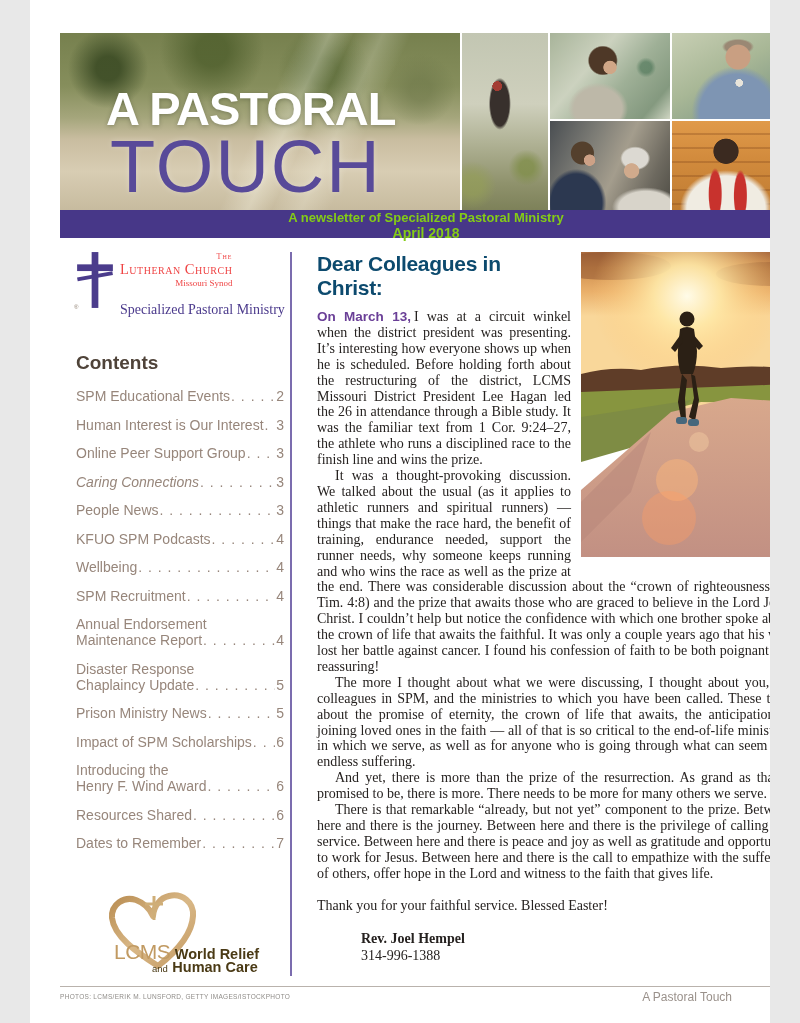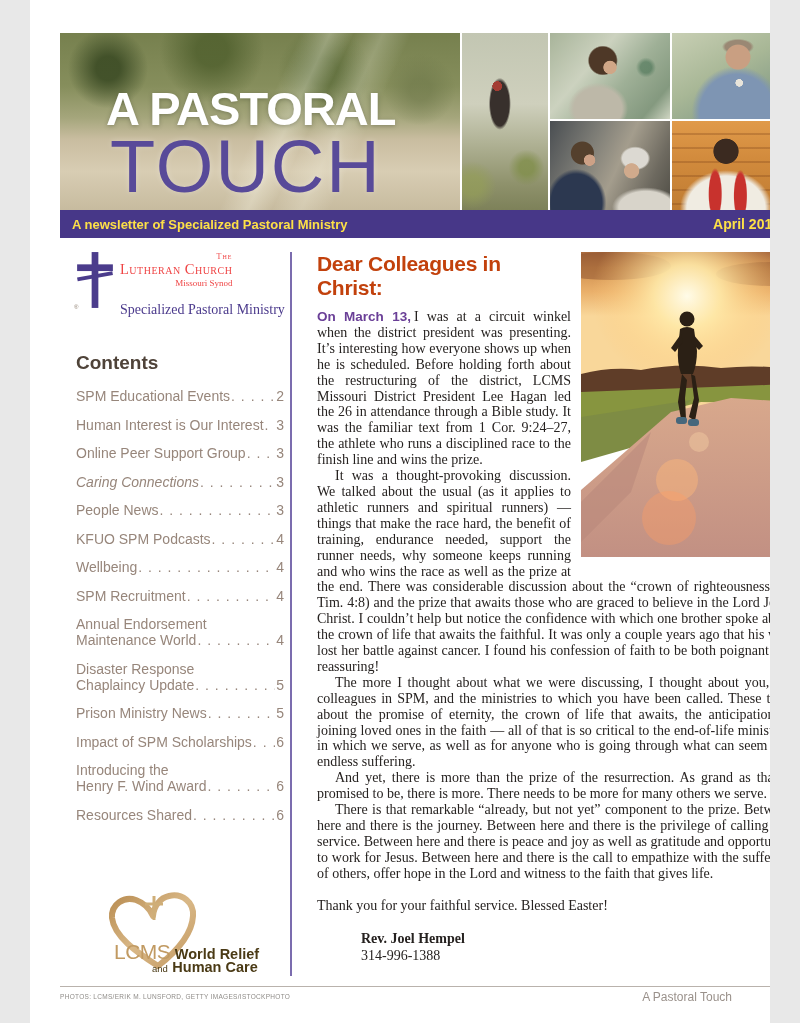--- a/index.html
+++ b/index.html
@@ -57,21 +57,21 @@
       repeating-linear-gradient(180deg, rgba(140,80,30,0) 0 12px, rgba(118,60,20,.28) 12px 14px),
       linear-gradient(180deg, #e09a4a 0%, #d18a3c 45%, #bf7c33 100%); }
 
   .title-a { position:absolute; left:46px; top:52px; font-weight:700; font-size:47px; line-height:1;
              color:#ffffff; letter-spacing:-1px; text-shadow:0 1px 4px rgba(50,55,35,.35); z-index:3; }
   .title-touch { position:absolute; left:50px; top:97px; font-family:Liberation Sans, sans-serif;
              font-size:74px; line-height:1; color:#584a99; letter-spacing:2px; z-index:3;
              text-shadow:0 0 6px rgba(255,255,255,.25); }
   .banner-bar { position:absolute; left:0; bottom:0; width:732px; height:28px; background:#473788;
              display:flex; align-items:center; justify-content:space-between; box-sizing:border-box;
-             padding:0 12px; color:#fde047; z-index:4; }
+             padding:0 12px; color:#84cc16; z-index:4;flex-direction:column; }
   .banner-tagline { font-weight:700; font-size:13px; }
   .banner-date { font-weight:700; font-size:14px; }
 
   
   .vline { position:absolute; left:260px; top:252px; width:2px; height:724px; background:#7b6cae; }
 
   .lcms-block { position:absolute; left:46px; top:250px; width:210px; }
   .lcms-cross { position:absolute; left:0; top:2px; }
   .reg { position:absolute; left:-2px; top:54px; font-size:6px; color:#8c7d6e; }
   .lcms-text { position:absolute; left:44px; top:2px; color:#ef4444; font-family:Liberation Serif, serif;text-align:right; }
@@ -96,21 +96,21 @@
   .relief-heart { position:absolute; left:2px; top:2px; }
   .relief-text { position:absolute; left:14px; top:52px; white-space:nowrap; }
   .relief-lcms { font-size:21px; color:#c19a62; letter-spacing:-.5px; }
   .relief-bold { font-weight:700; font-size:14.5px; color:#4a3a15; }
   .relief-line2 { position:absolute; left:52px; top:70px; white-space:nowrap; }
   .relief-and { font-size:9.5px; color:#4a3a15; }
 
   
   .article { position:absolute; left:287px; top:250px; width:476px; }
   .runner-photo { float:right; width:212px; height:305px; margin:2px 0 8px 10px; }
-  .article h1 { margin:2px 0 9px 0; font-size:21px; letter-spacing:-.3px; color:#c2410c; font-weight:700; }
+  .article h1 { margin:2px 0 9px 0; font-size:21px; letter-spacing:-.3px; color:#0c4a6e; font-weight:700; }
   .article p { margin:0; font-family:"Liberation Serif", serif; font-size:14px; line-height:15.9px;
                color:#262220; text-align:justify; }
   .article p.ind { text-indent:18px; }
   .lead-in { font-family:"Liberation Sans", sans-serif; font-weight:700; font-size:13.5px; color:#6a3f97; margin-right:3px; }
   .closing { margin-top:16px !important; text-align:left !important; }
   .signature { margin-top:16px; font-family:"Liberation Serif", serif; font-size:14px; line-height:17px; color:#262220;margin-left:44px; }
   .sig-name { font-weight:700; }
   .sig-email { font-style:italic; }
 
   
@@ -214,21 +214,21 @@
       <li class="toc-item">
           <span class="toc-line2">
             <span class="toc-label">SPM Recruitment</span>
             <span class="toc-dots"></span>
             <span class="toc-page">4</span>
           </span>
         </li>
       <li class="toc-item">
           <span class="toc-line1">Annual Endorsement</span>
           <span class="toc-line2">
-            <span class="toc-label">Maintenance World</span>
+            <span class="toc-label">Maintenance Report</span>
             <span class="toc-dots"></span>
             <span class="toc-page">4</span>
           </span>
         </li>
       <li class="toc-item">
           <span class="toc-line1">Disaster Response</span>
           <span class="toc-line2">
             <span class="toc-label">Chaplaincy Update</span>
             <span class="toc-dots"></span>
             <span class="toc-page">5</span>
@@ -254,20 +254,27 @@
             <span class="toc-label">Henry F. Wind Award</span>
             <span class="toc-dots"></span>
             <span class="toc-page">6</span>
           </span>
         </li>
       <li class="toc-item">
           <span class="toc-line2">
             <span class="toc-label">Resources Shared</span>
             <span class="toc-dots"></span>
             <span class="toc-page">6</span>
+          </span>
+        </li>
+      <li class="toc-item">
+          <span class="toc-line2">
+            <span class="toc-label">Dates to Remember</span>
+            <span class="toc-dots"></span>
+            <span class="toc-page">7</span>
           </span>
         </li>
     </ul>
   </div>
 
   <div class="relief">
     <svg class="relief-heart" width="112" height="82" viewBox="0 0 112 82">
       <defs>
         <linearGradient id="tan" x1="0" y1="0" x2="1" y2="1">
           <stop offset="0" stop-color="#b98d52"></stop>

